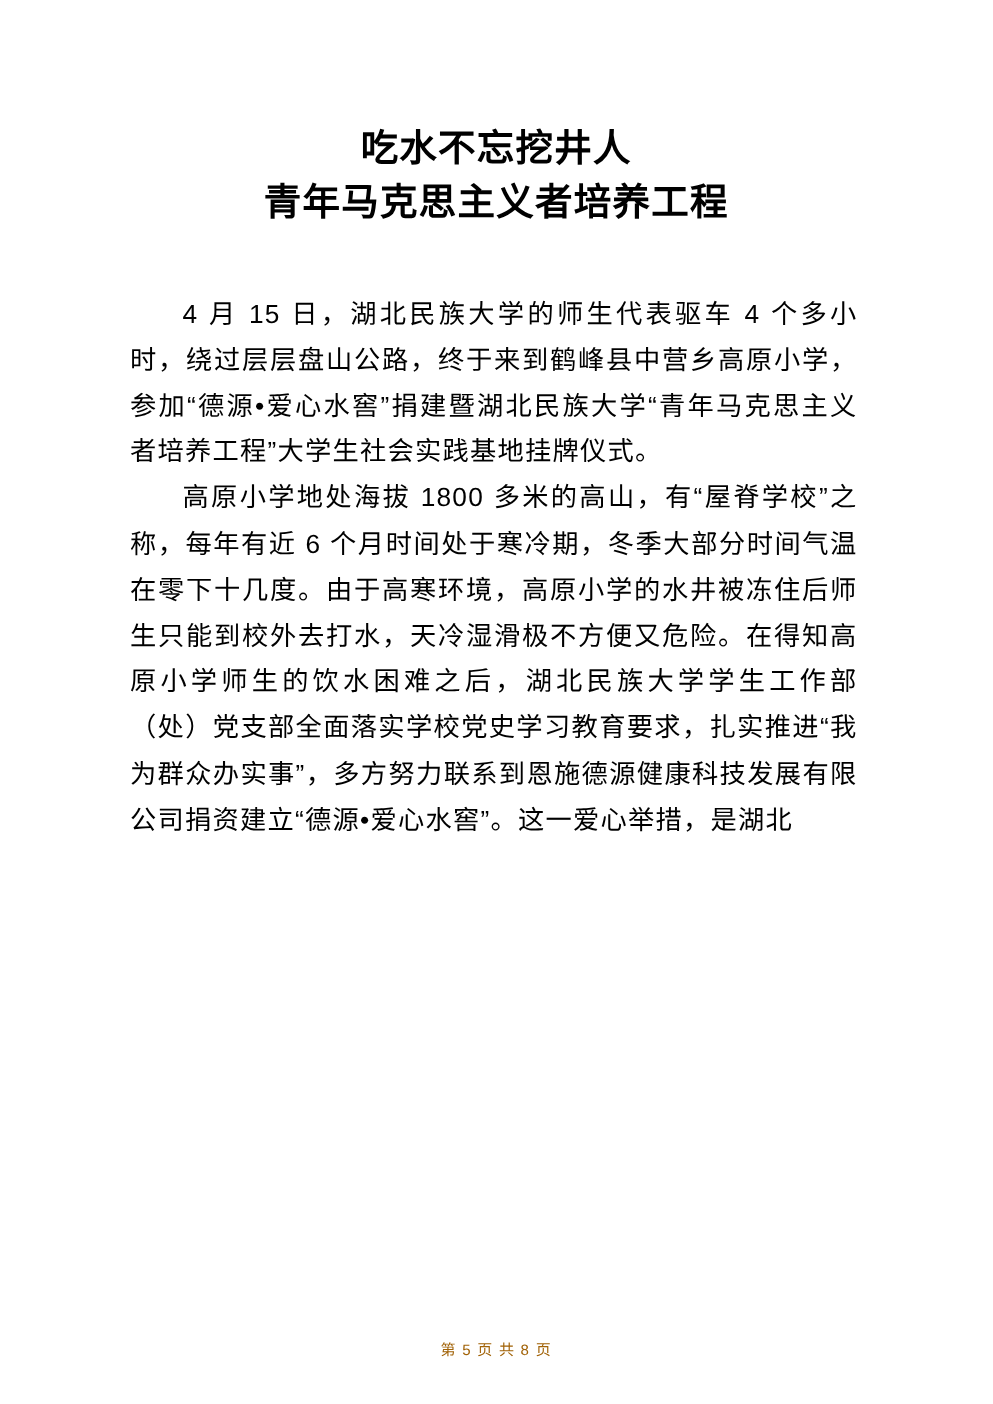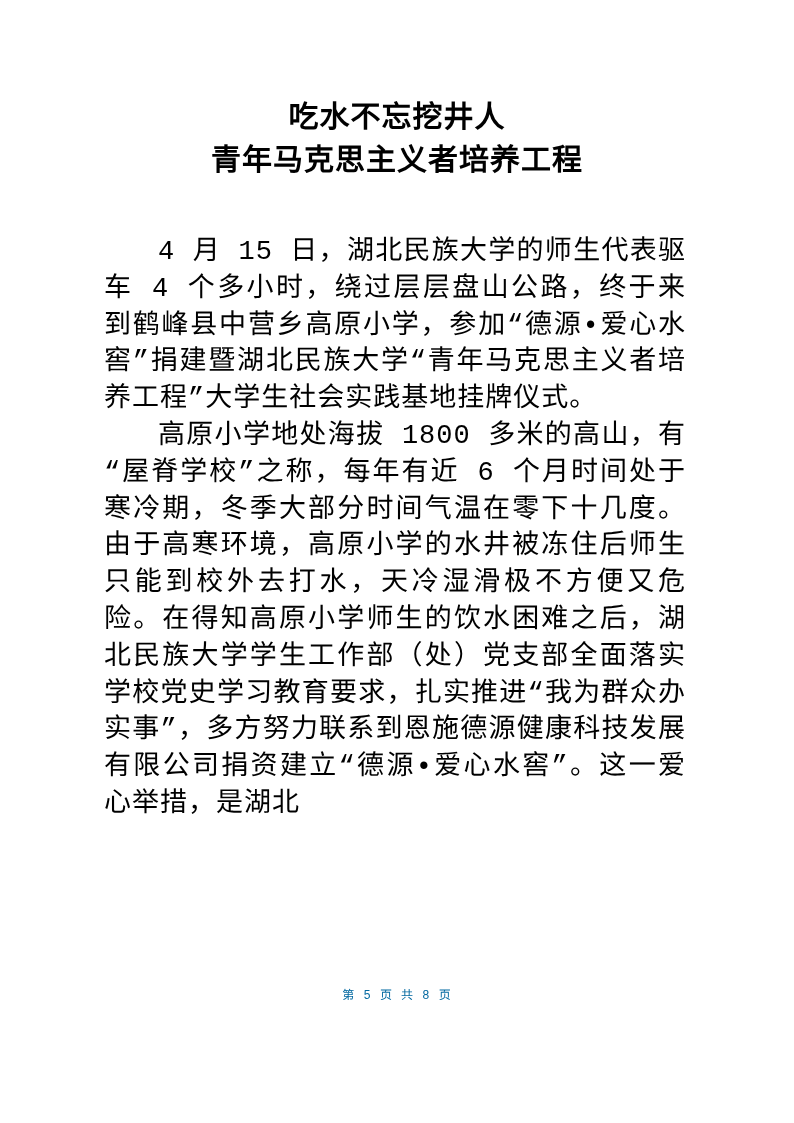--- a/index.html
+++ b/index.html
@@ -7,21 +7,21 @@
     padding: 0;
     background: #ffffff;
   }
   .page {
     position: relative;
     width: 794px;
     height: 1123px;
     margin: 0 auto;
     background: #ffffff;
     color: #000000;
-    font-family: Liberation Mono, monospace;
+    font-family: Liberation Sans, sans-serif;
     overflow: hidden;
   }
   .doc-title {
     position: absolute;
     top: 98px;
     left: 0;
     width: 100%;
     margin: 0;
     text-align: center;
     font-size: 30px;
@@ -30,40 +30,40 @@
     letter-spacing: 1px;
   }
   .title-line {
     display: block;
   }
   .doc-body {
     position: absolute;
     top: 234px;
     left: 104px;
     width: 582px;
-    font-size: 27px;
+    font-size: 21px;
     line-height: 36.8px;
     letter-spacing: 1px;
     text-align: justify;
   }
   .doc-body p {
     margin: 0;
     padding: 0;
     text-indent: 2em;
   }
   .page-footer {
     position: absolute;
-    top: 988px;
+    top: 1072px;
     left: 0;
     width: 100%;
     text-align: center;
     font-size: 12px;
     line-height: 17px;
     letter-spacing: 1px;
-    color: #0369a1;
+    color: #a16207;
   }
 </style>
 </head>
 <body>
 
 <div class="page">
 
   <h1 class="doc-title">
     <span class="title-line">吃水不忘挖井人</span>
     <span class="title-line">青年马克思主义者培养工程</span>

